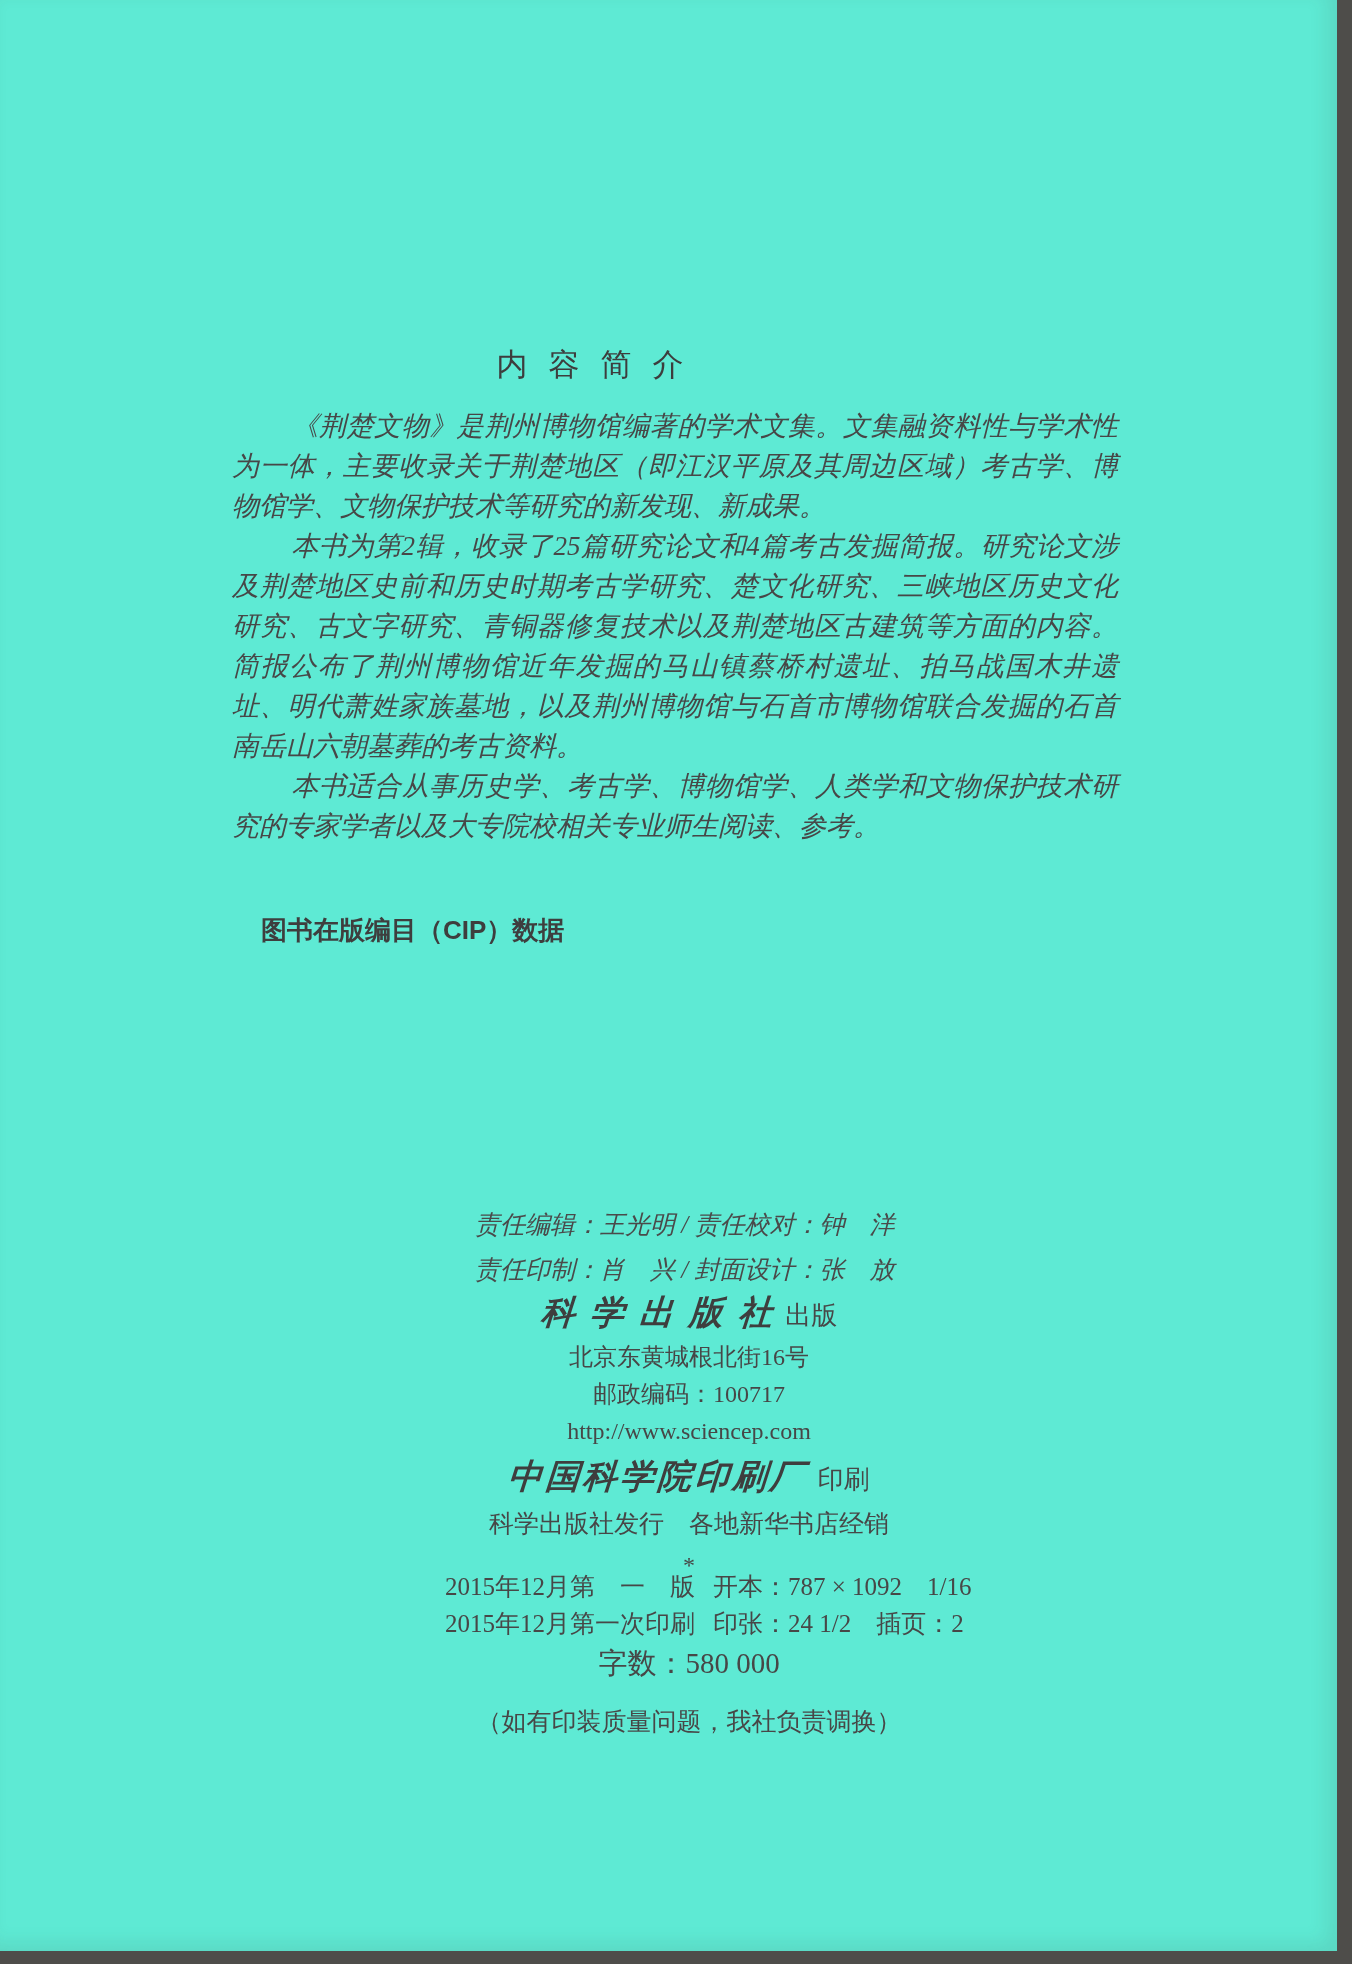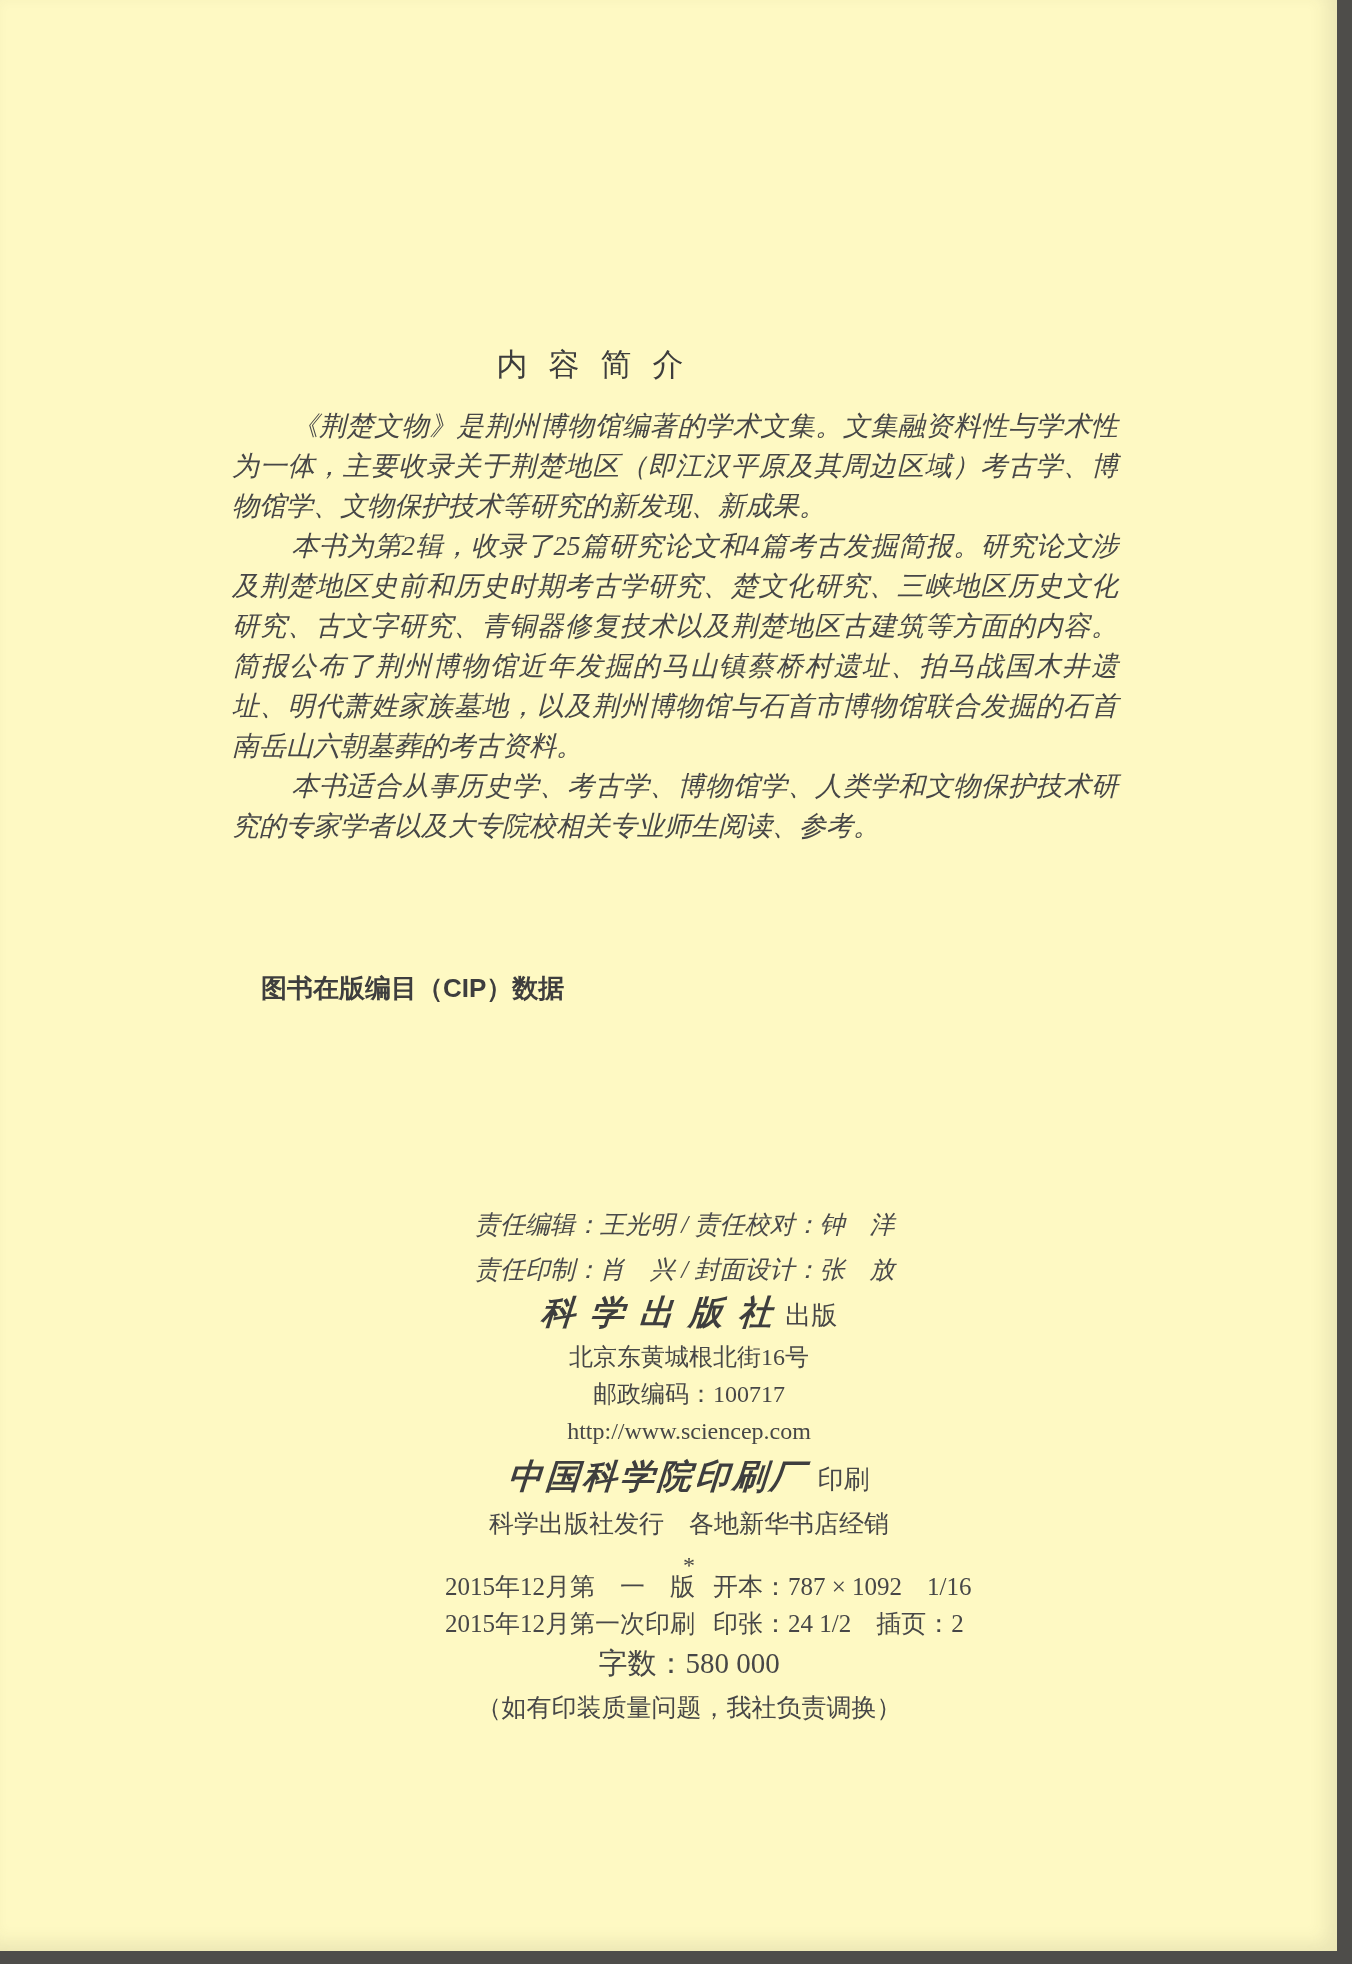--- a/index.html
+++ b/index.html
@@ -10,21 +10,21 @@
     width: 1352px;
     height: 1964px;
     background: #4e4d4a;            
     overflow: hidden;
   }
   .paper {
     position: absolute;
     left: 0; top: 0;
     width: 1337px;
     height: 1951px;
-    background: #fef9c3;
+    background: #5eead4;
     box-shadow: inset -10px -8px 18px rgba(60,58,50,0.10);
     color: #454545;
   }
 
   
   .intro-title {
     position: absolute;
     left: 150px; top: 344px;
     width: 880px;
     margin: 0;
@@ -44,21 +44,21 @@
     font-size: 27px;
     line-height: 40px;
     text-align: justify;
     color: #474747;
   }
   .intro-body p { margin: 0; text-indent: 2.2em; font-style: italic; }
 
   
   .cip {
     position: absolute;
-    left: 219px; top: 971px;
+    left: 219px; top: 913px;
     width: 900px;
     color: #474747;
   }
   .cip-heading {
     font-family: "Liberation Sans", "DejaVu Sans", sans-serif;
     font-weight: bold;
     font-size: 26px;
     color: #3e3e3e;
     padding-left: 42px;
     margin: 0 0 6px 0;
@@ -121,21 +121,21 @@
     padding-left: 226px;
     font-size: 25px;
     line-height: 34px;
     margin-bottom: 3px;
     white-space: nowrap;
   }
   .colophon .col-left { width: 268px; }
   .colophon .center { text-align: center; }
   .word-count { font-size: 29px; line-height: 34px; margin-top: 5px; }
   .price { font-size: 28px; line-height: 38px; font-weight: bold; color: #3c3c3c; margin-top: 6px; }
-  .notice { font-size: 25px; line-height: 36px; margin-top: 10px; }
+  .notice { font-size: 25px; line-height: 36px; margin-top: 24px; }
 </style>
 </head>
 <body>
 
 <div class="page">
   <div class="paper">
 
     <h1 class="intro-title">内容简介</h1>
 
     <div class="intro-body">

